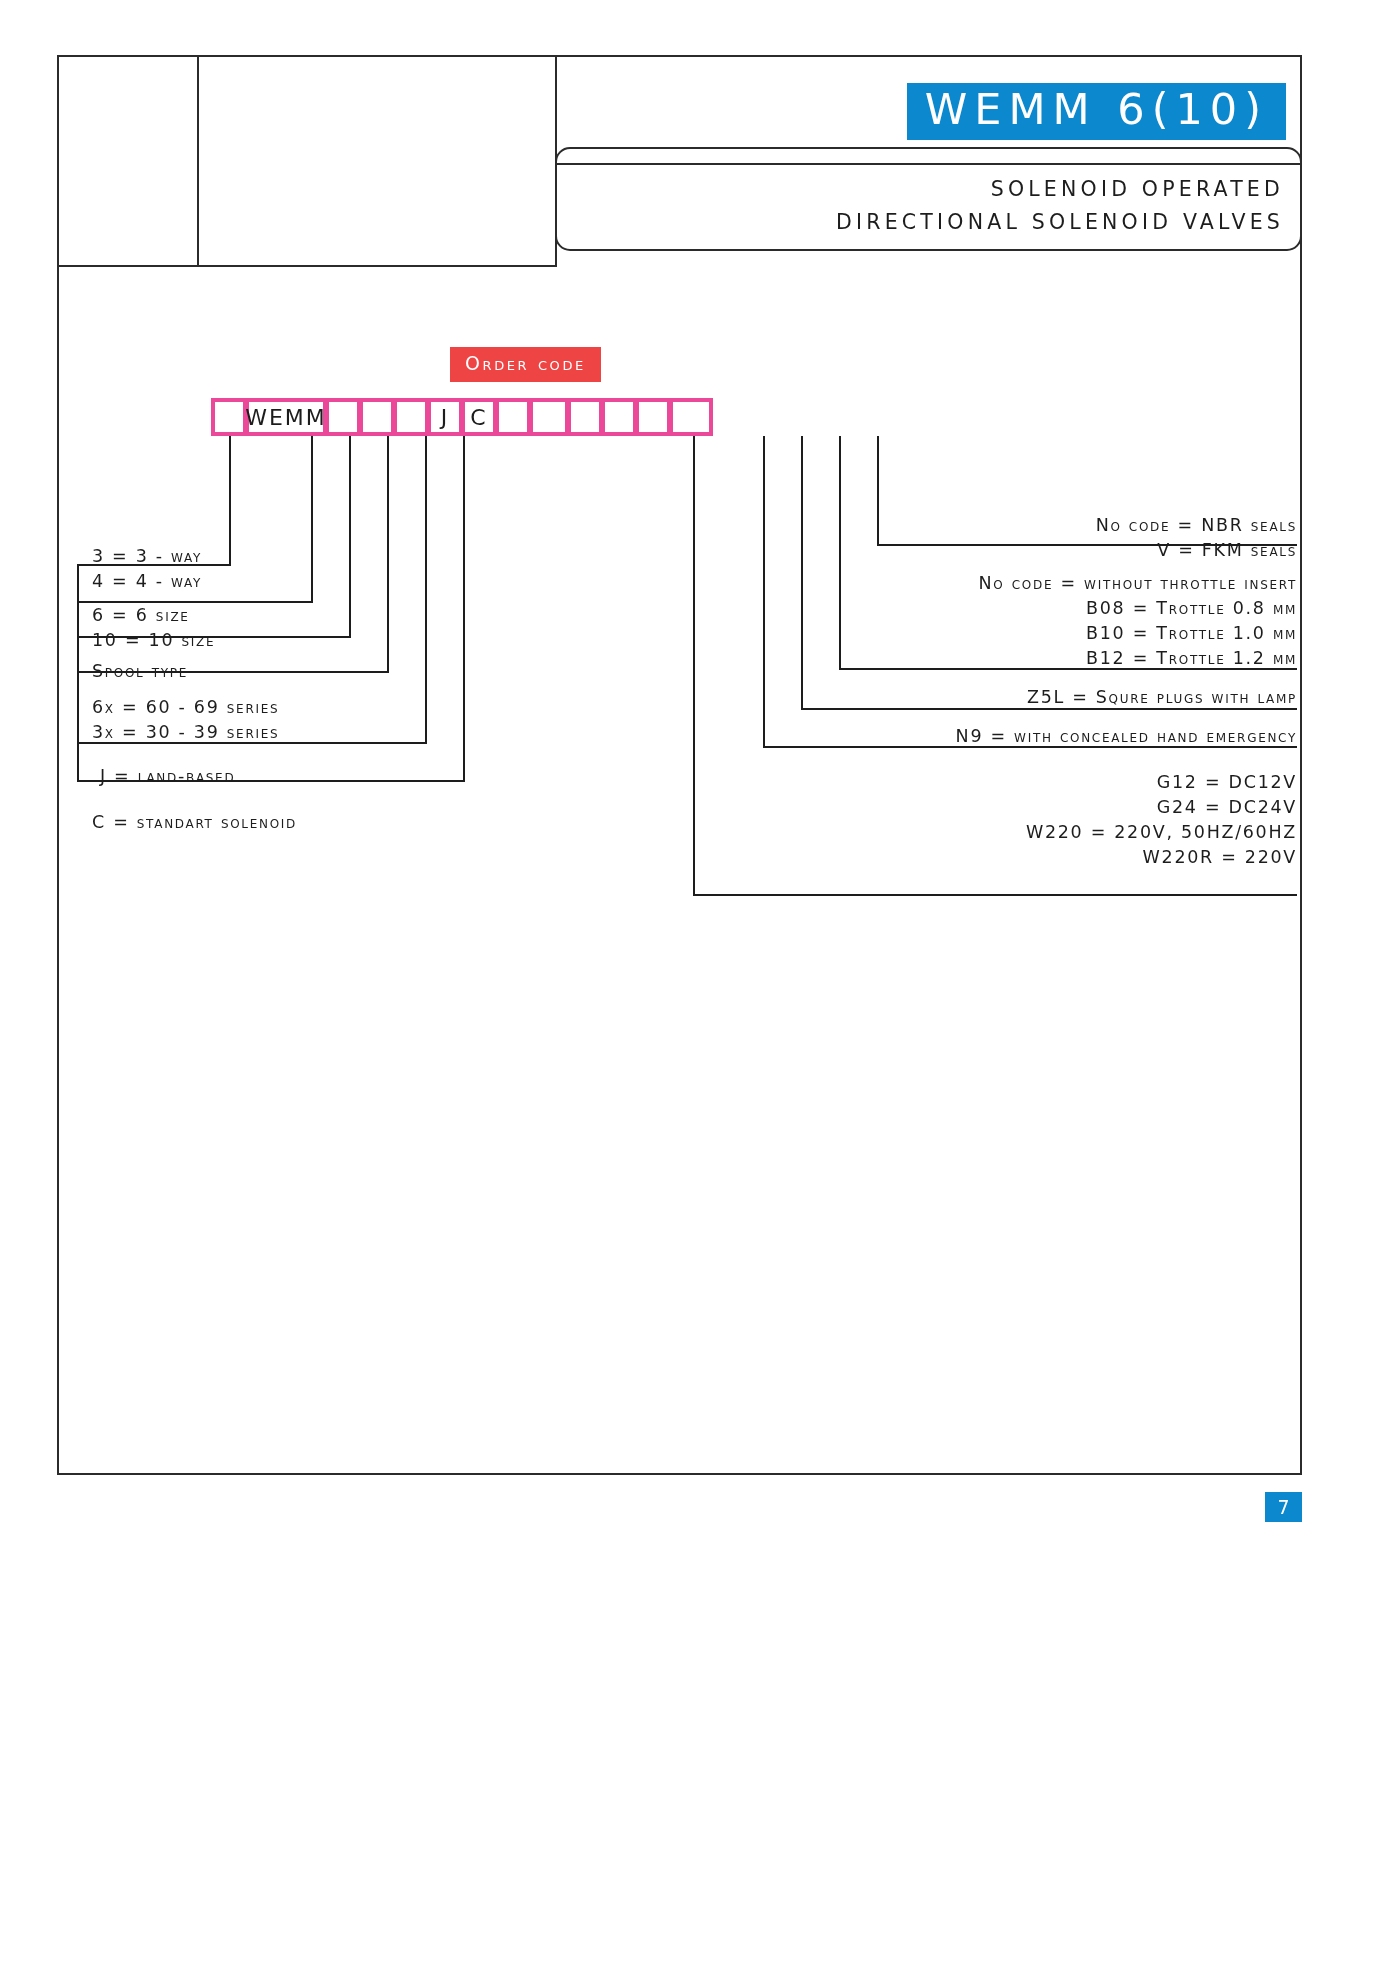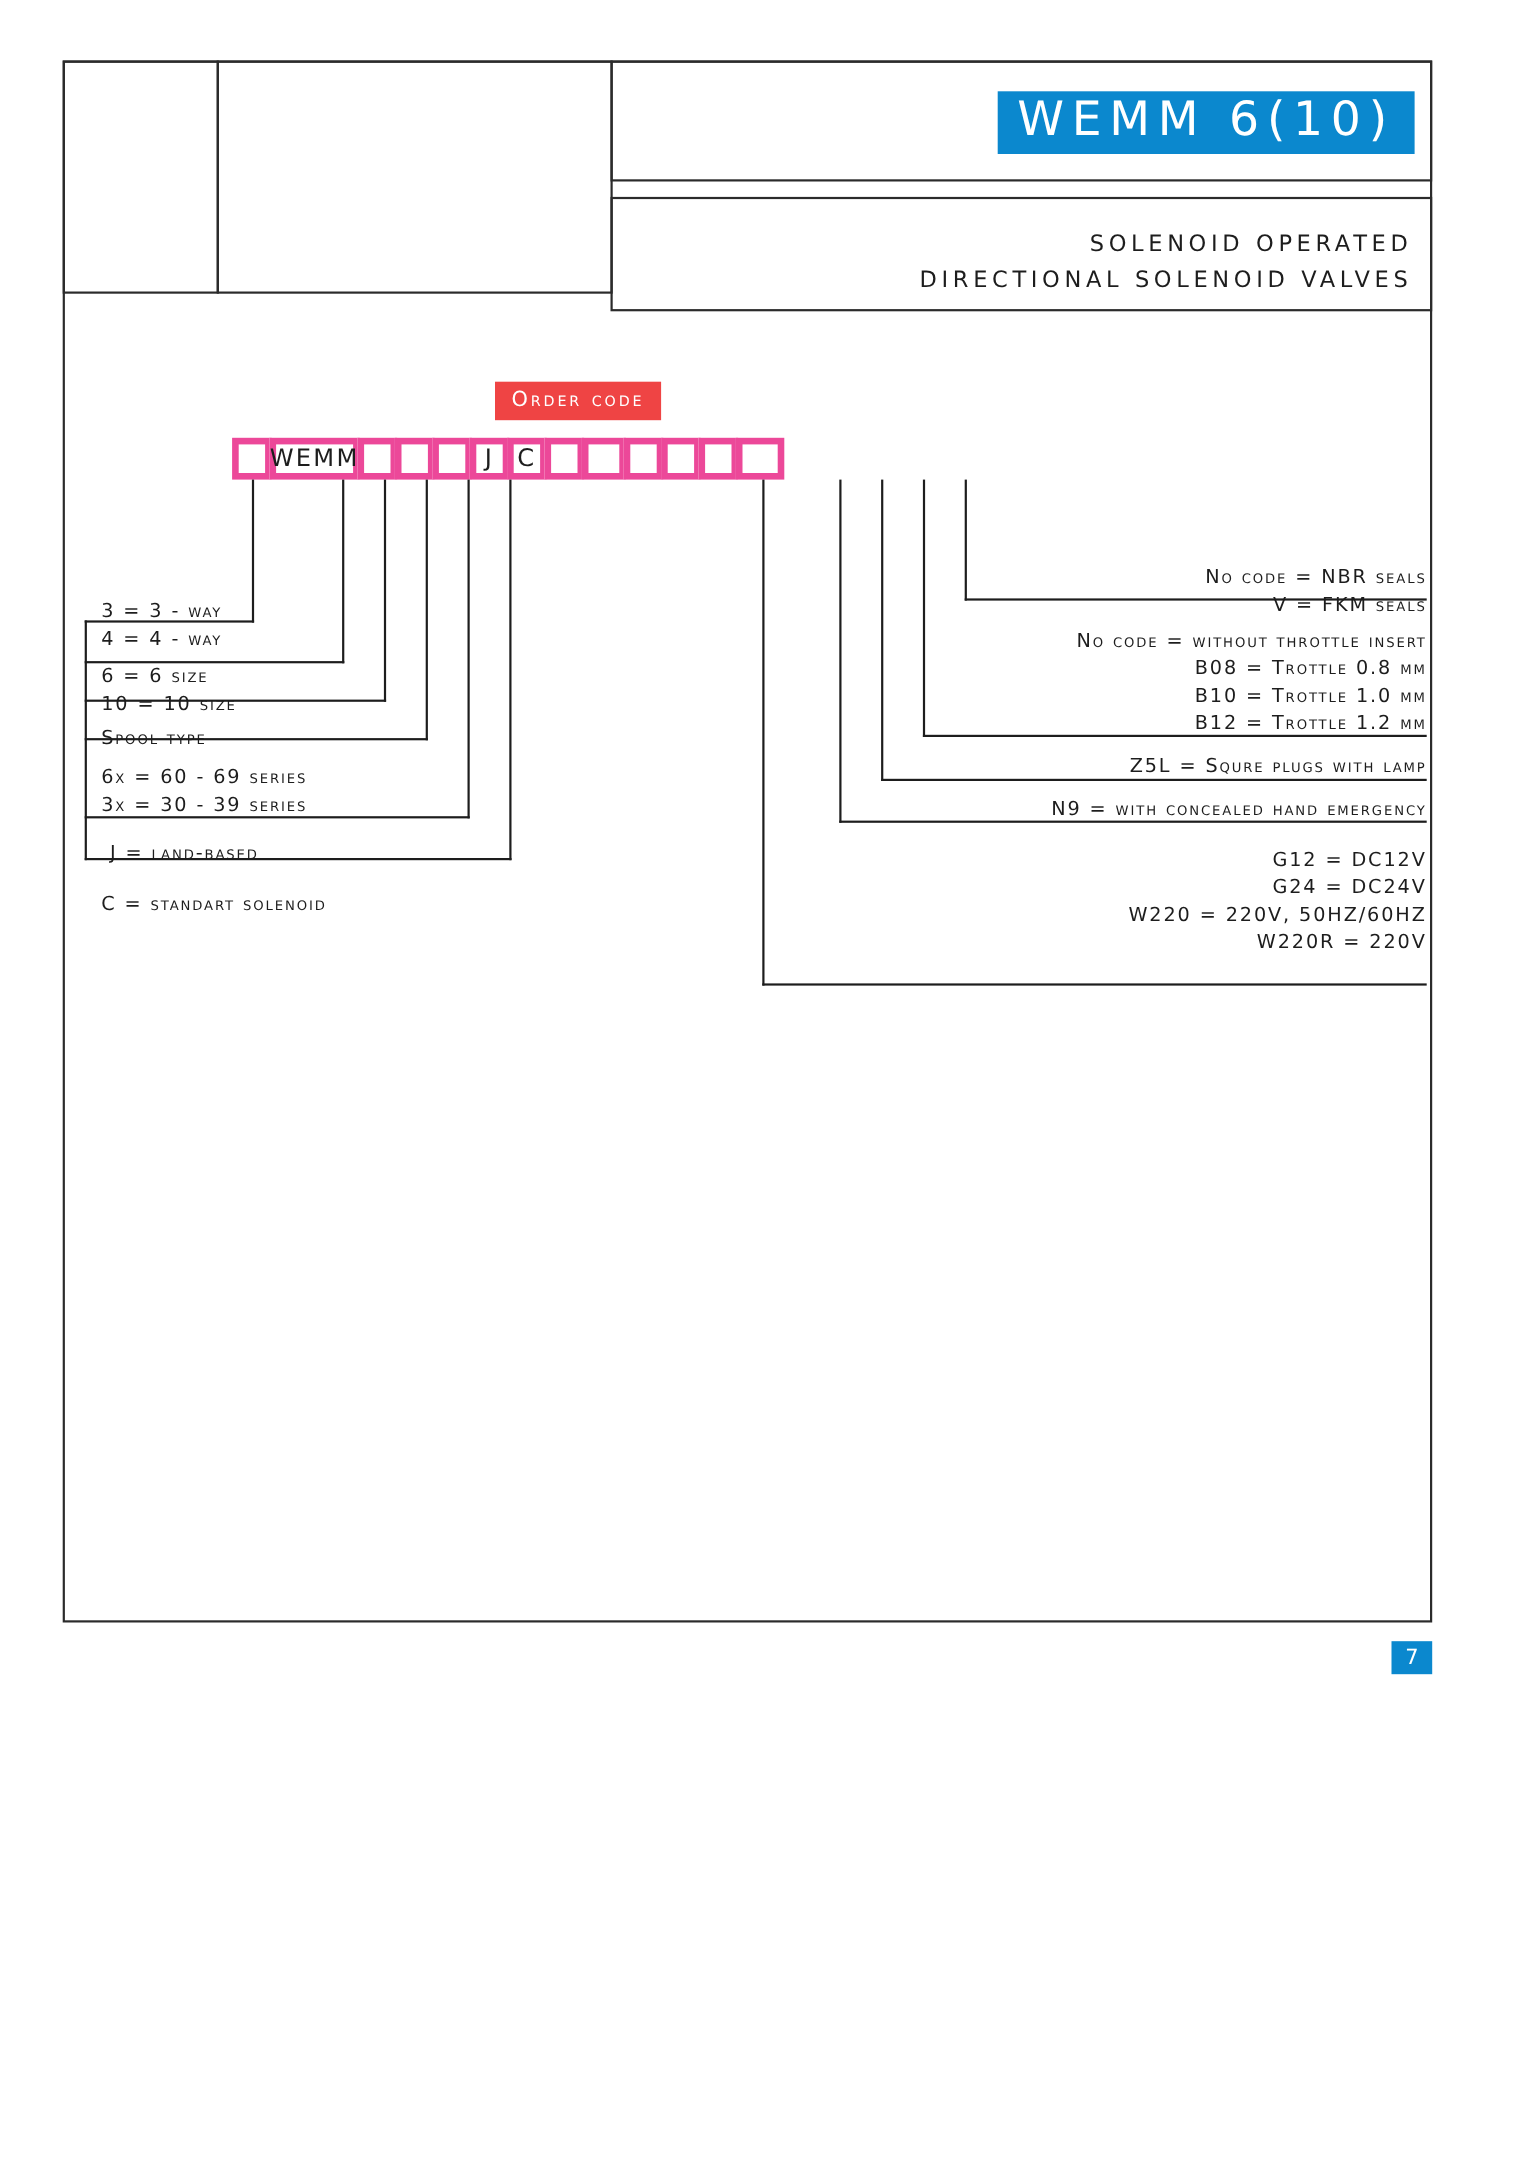--- a/index.html
+++ b/index.html
@@ -21,21 +21,21 @@
   
   #header{
     position:absolute;
     left:57px; top:55px;
     width:1257px; height:212px;
   }
   .hdr-cell{ position:absolute; border:2px solid #2b2b2b; }
   #hdr-logo-cell{ left:0; top:0; width:142px; height:212px; }
   #hdr-mid-cell{ left:140px; top:0; width:360px; height:212px; }
   #hdr-title-cell{ left:498px; top:0; width:747px; height:110px; }
-  #hdr-sub-cell{ left:498px; top:124px; width:747px; height:104px; }
+  #hdr-sub-cell{ left:498px; top:92px; width:747px; height:104px;border-radius:15px; }
 
   #title-banner{
     position:absolute;
     right:14px; top:26px;
     background:#0b88ce;
     color:#ffffff;
     font-size:43px;
     letter-spacing:7px;
     padding:4px 18px 8px 18px;
     font-weight:400;
@@ -66,21 +66,21 @@
     line-height:1;
   }
   
   #code-row{
     position:absolute;
     left:213px; top:398px;
     height:38px;
     display:flex;
   }
   .code-box{
-    border:6px solid #ec4899;
+    border:4px solid #ec4899;
     margin-left:-2px;
     height:38px;
     display:flex;
     align-items:center;
     justify-content:center;
     font-size:22px;
     letter-spacing:2px;
     color:#1d1d1d;
     background:#fff;
   }

